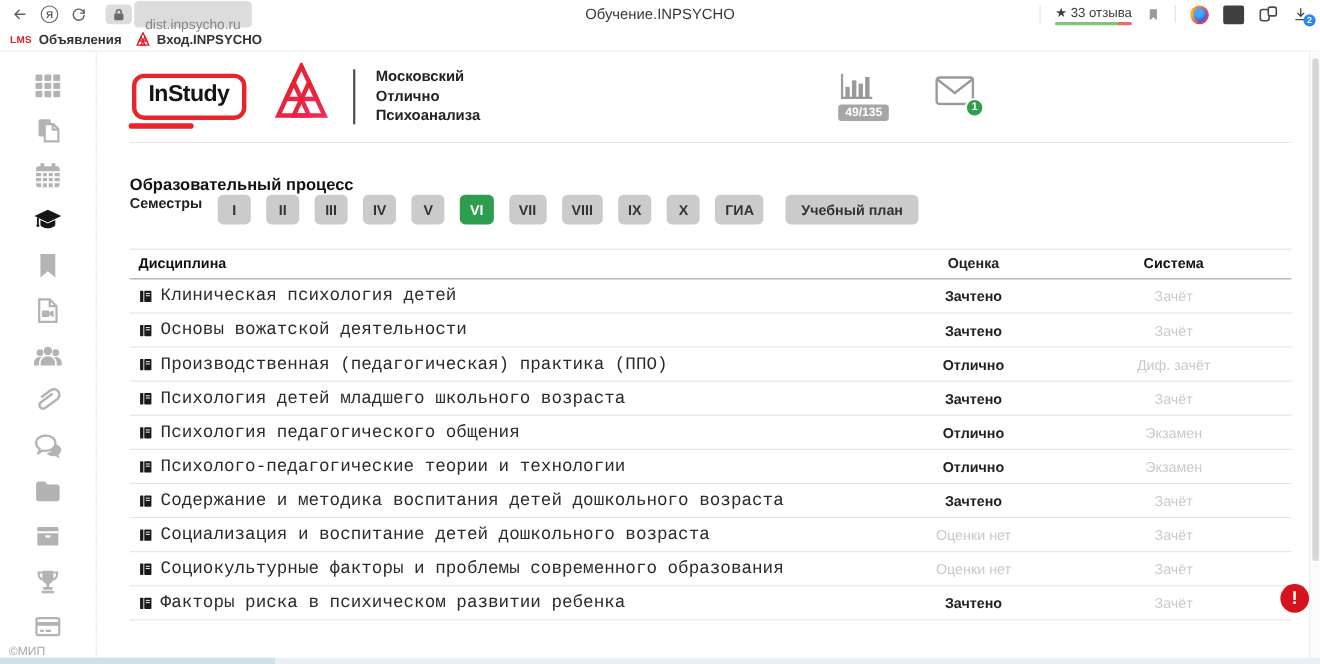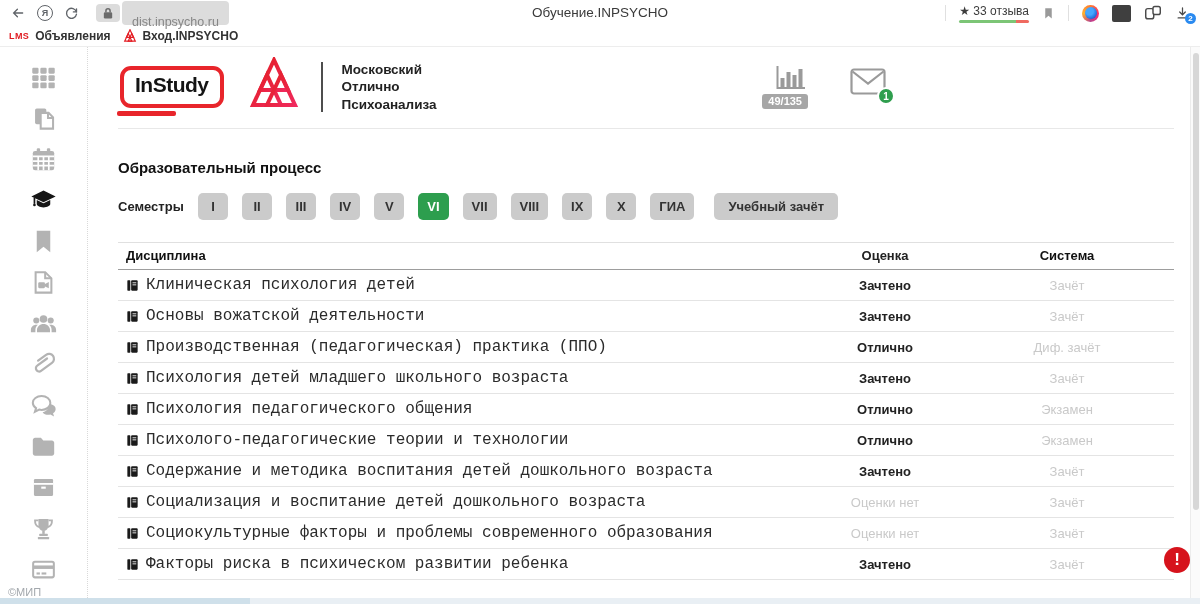--- a/index.html
+++ b/index.html
@@ -55,29 +55,29 @@
   
   .site-header { display:flex; align-items:center; gap:16px; padding:10px 0 11px; border-bottom:1px solid #e8e8e8; }
   .instudy-logo { position:relative; border:4px solid #e8252b; border-radius:11px; padding:3px 11px 7px;
     font-size:21px; font-weight:bold; color:#141414; letter-spacing:-0.5px; cursor:pointer; margin-left:2px; }
   .instudy-logo::after { content:""; position:absolute; left:-7px; bottom:-12px; width:62%; height:5px;
     background:#e8252b; border-radius:2px; }
   .mip-logo { margin-left:6px; }
   .logo-divider { width:2px; height:50px; background:#4d4d4d; margin:0 3px; }
   .institute-name { font-size:13.5px; font-weight:bold; color:#222; line-height:1.3; }
   .header-right { margin-left:auto; margin-right:288px; display:flex; align-items:flex-start; gap:42px; }
-  .stats-wrap { display:flex; flex-direction:column; align-items:flex-end; gap:3px; cursor:pointer; }
+  .stats-wrap { display:flex; flex-direction:column; align-items:flex-start; gap:3px; cursor:pointer; }
   .stats-badge { background:#a6a6a6; color:#fff; font-size:11px; font-weight:bold; padding:1px 6px 2px; border-radius:3px; }
   .mail-wrap { position:relative; margin-top:3px; cursor:pointer; }
   .mail-badge { position:absolute; right:-9px; bottom:-6px; width:18px; height:18px; border-radius:50%;
     background:#2f9e4e; border:2px solid #fff; color:#fff; font-size:10px; font-weight:bold; display:grid; place-items:center; }
 
   
   .page-title { font-size:15px; font-weight:bold; color:#111; margin-top:30px; }
-  .sem-row { display:flex; align-items:center; margin-top:17px; }
+  .sem-row { display:flex; }
   .sem-label { font-size:13px; font-weight:bold; color:#222; width:80px; }
   .tabs { display:flex; gap:14px; align-items:center; }
   .sem-btn { background:#cbcbcb; border:none; border-radius:5px; min-width:30px; padding:6px 9px;
     font-family:inherit; font-size:13px; font-weight:bold; color:#333; cursor:pointer; }
   .sem-btn.active { background:#2d9e4e; color:#fff; }
   .sem-btn.wide { margin-left:6px; padding:6px 14px; }
 
   .table { margin-top:22px; font-size:13px; }
   .thead { display:flex; align-items:center; border-top:1px solid #e0e0e0; border-bottom:1px solid #9d9d9d;
     padding:5px 0 6px; font-weight:bold; color:#111; }
@@ -370,21 +370,21 @@
             <button class="sem-btn">II</button>
             <button class="sem-btn">III</button>
             <button class="sem-btn">IV</button>
             <button class="sem-btn">V</button>
             <button class="sem-btn active">VI</button>
             <button class="sem-btn">VII</button>
             <button class="sem-btn">VIII</button>
             <button class="sem-btn">IX</button>
             <button class="sem-btn">X</button>
             <button class="sem-btn">ГИА</button>
-            <button class="sem-btn wide">Учебный зачёт</button>
+            <button class="sem-btn wide">Учебный план</button>
           </span>
       </div>
 
       <div class="table">
         <div class="thead">
           <div class="c-name">Дисциплина</div>
           <div class="c-grade">Оценка</div>
           <div class="c-sys">Система</div>
         </div>
         <div>

